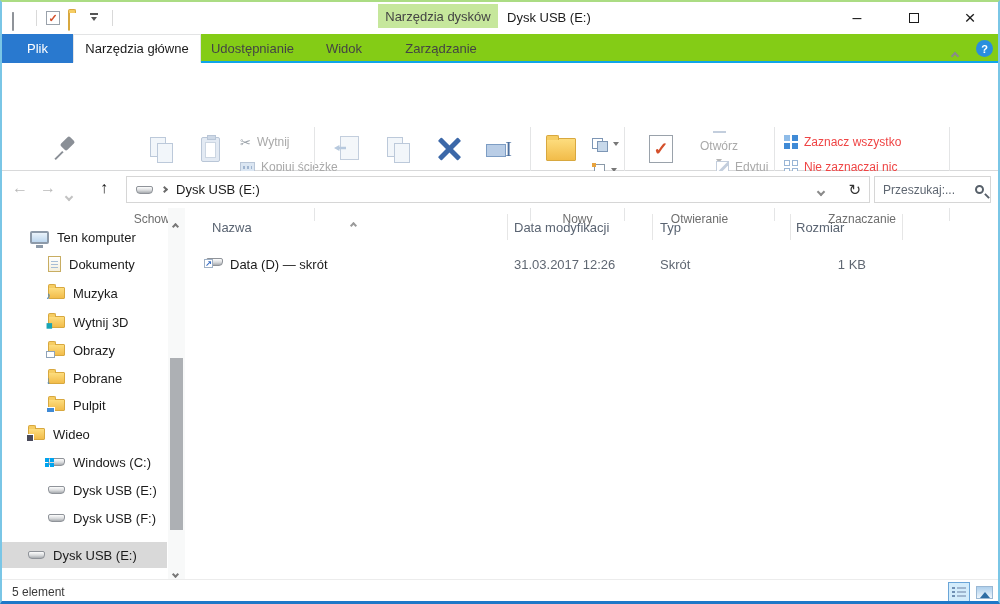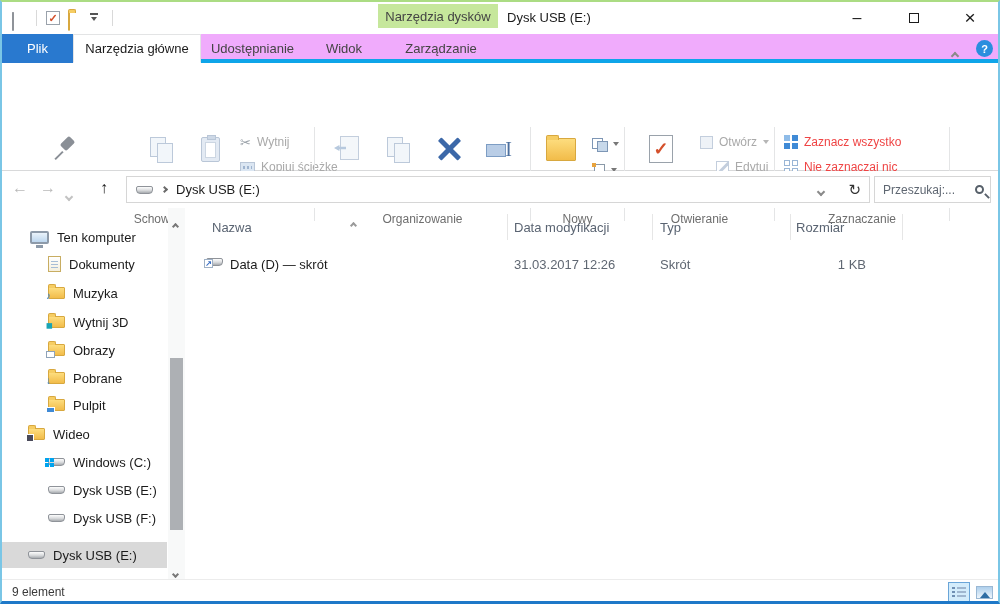--- a/index.html
+++ b/index.html
@@ -88,21 +88,21 @@
   .winflag { position:absolute; left:-4px; bottom:-2px; display:grid; grid-template-columns:4px 4px; grid-gap:1px; }
   .winflag i { width:4px; height:4px; background:#00a3ee; display:block; }
   .vsep { width:1px; background:#d9d9d9; }
 
   
   .titlebar { position:absolute; top:0; left:0; right:0; height:32px; background:#fff; }
   .wc { position:absolute; top:0; width:46px; height:31px; display:flex; align-items:center; justify-content:center;
         font-size:16px; color:#1b1b1b; }
   .greenhdr { position:absolute; left:376px; top:2px; width:120px; height:24px; background:#c6e79c;
               display:flex; align-items:center; justify-content:center; font-size:13px; color:#444; }
-  .tabs { position:absolute; top:32px; left:0; right:0; height:29px; background:#f0abfc; border-bottom:4px solid #0ea5e9; }
+  .tabs { position:absolute; top:32px; left:0; right:0; height:29px; background:#84cc16; border-bottom:2px solid #0ea5e9; }
   .tab { position:absolute; top:0; height:29px; display:flex; align-items:center; justify-content:center;
          font-size:13px; color:#444; }
   .tab.sel { background:#fff; border:1px solid #e3e4e5; border-bottom:1px solid #fff; color:#1b1b1b; }
   .tab.file { background:#2979cf; color:#fff; }
   .ribbon { position:absolute; top:61px; left:0; right:0; height:108px; background:#fff; border-bottom:1px solid #d8d9da; }
   .bigbtn { position:absolute; top:65px; display:flex; flex-direction:column; align-items:center; }
   .bicon { height:42px; display:flex; align-items:center; justify-content:center; }
   .lbl { font-size:12px; line-height:14px; color:#444; text-align:center; }
   .lbl span { display:block; }
   .dis .lbl, .smbtn.dis { color:#a9a9a9; }
@@ -260,21 +260,20 @@
       <div class="bicon">
           <span class="ren">
             <span class="ren-i">I</span>
           </span>
         </div>
       <div class="lbl">
           <span>Zmień</span>
           <span>nazwę</span>
         </div>
     </div>
-    <div class="grplbl" style="left:313px;width:215px;">Organizowanie</div>
     <div class="gsep" style="left:528px;"></div>
 
     <div class="bigbtn" style="left:532px;width:54px;">
       <div class="bicon">
           <span class="fld big"></span>
         </div>
       <div class="lbl">
           <span>Nowy</span>
           <span>folder</span>
         </div>
@@ -296,21 +295,21 @@
             <span class="ck">✓</span>
           </span>
         </div>
       <div class="lbl">
           <span>Właściwości</span>
         <span class="inlrow">
             <span class="cds"></span>
           </span>
         </div>
     </div>
-    <div class="smbtn dis" style="left:698px;top:68px;">
+    <div class="smbtn dis" style="left:698px;top:68px;flex-direction:column;">
       <span class="opn"></span>
       <span>Otwórz</span>
       <span class="cds dis"></span>
     </div>
     <div class="smbtn dis" style="left:698px;top:93px;padding-left:16px;">
       <span class="edt"></span>
       <span>Edytuj</span>
     </div>
     <div class="smbtn" style="left:698px;top:118px;">
       <span class="hist"></span>
@@ -462,21 +461,21 @@
         <span class="sharr">↗</span>
       </span>
       <div class="cell" style="left:228px;top:255px;color:#1b1b1b;">Data (D) — skrót</div>
       <div class="cell" style="left:512px;top:255px;">31.03.2017 12:26</div>
       <div class="cell" style="left:658px;top:255px;">Skrót</div>
       <div class="cell" style="left:770px;top:255px;width:94px;text-align:right;">1 KB</div>
     </div>
   </div>
 
   <div class="statusbar">
-    <div class="abs" style="left:10px;top:5px;">9 element</div>
+    <div class="abs" style="left:10px;top:5px;">5 element</div>
     <div class="viewbtn active" style="left:946px;">
       <span class="dvi">
           <i></i>
           <i></i>
           <i></i>
         </span>
     </div>
     <div class="viewbtn" style="left:971px;">
       <span class="tvi"></span>
     </div>

